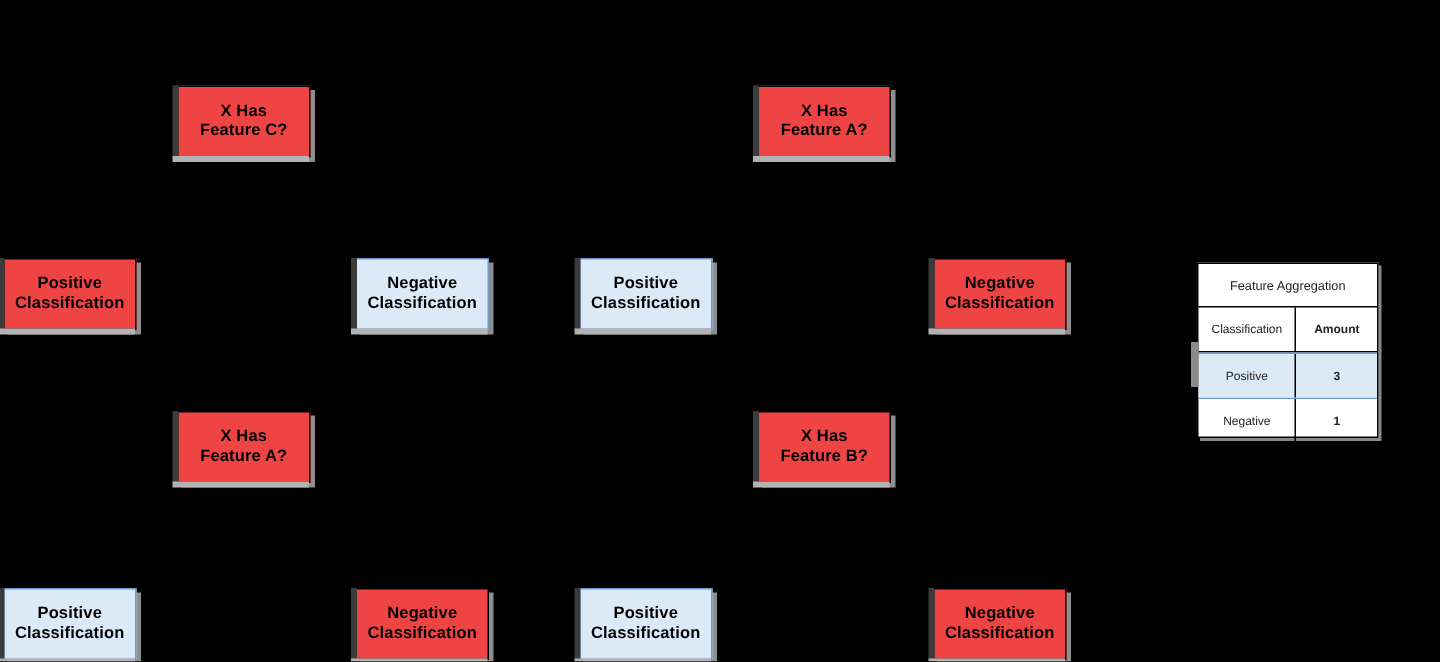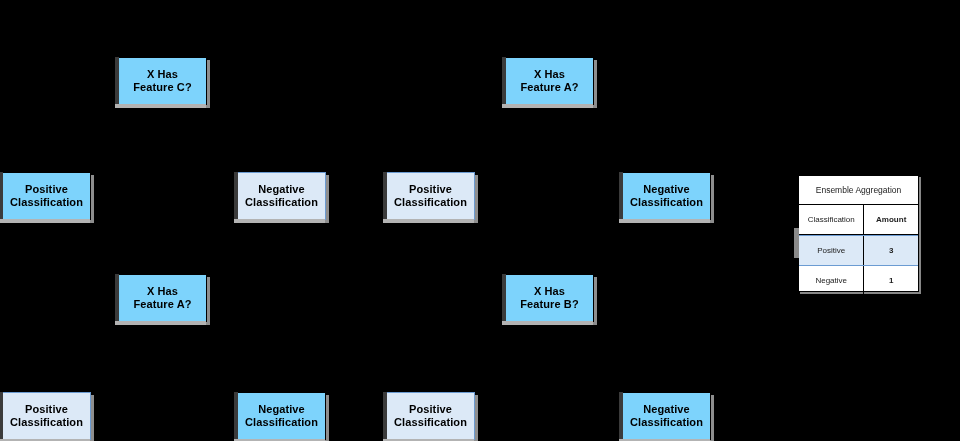--- a/index.html
+++ b/index.html
@@ -24,21 +24,21 @@
     display: flex;
     align-items: center;
     justify-content: center;
     text-align: center;
     line-height: 1.18;
     font-size: 11px;
     font-weight: bold;
     color: #000000;
     letter-spacing: 0.1px;
     border: 1px solid #000000;
-    background: #7dd3fc;
+    background: #ef4444;
     box-shadow: 3px 3px 0 0 rgba(150,150,150,0.95);
     z-index: 5;
   }
   .node .lbl {
     display: block;
     padding: 0 3px;
     white-space: pre-line;
   }
   .node.selected {
     background: #dce9f7;
@@ -200,21 +200,21 @@
 
   <div class="node shadow-left" style="left:622px; top:392px; width:89px; height:48px;">
     <span class="lbl">Negative
 Classification</span>
   </div>
 
   <div class="agg-table" style="left:798px; top:175px; width:121px; height:117px;">
     <div class="side-tab"></div>
 
     <div class="trow">
-      <div class="tcell title-cell">Ensemble Aggregation</div>
+      <div class="tcell title-cell">Feature Aggregation</div>
     </div>
 
     <div class="trow">
       <div class="tcell c1">Classification</div>
       <div class="tcell c2">Amount</div>
     </div>
 
     <div class="trow highlight">
       <div class="tcell c1">Positive</div>
       <div class="tcell c2">3</div>

